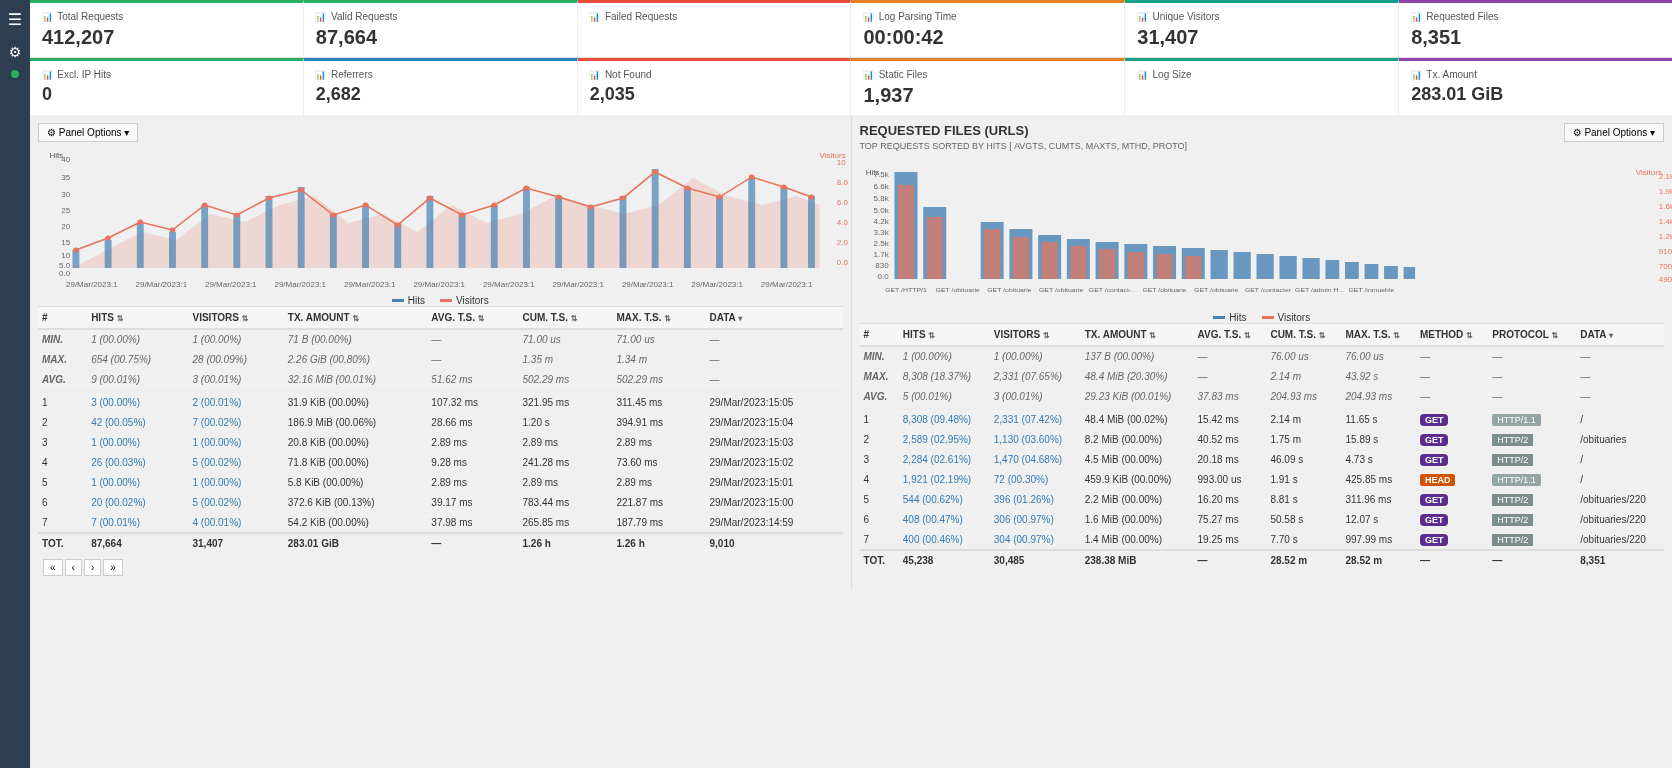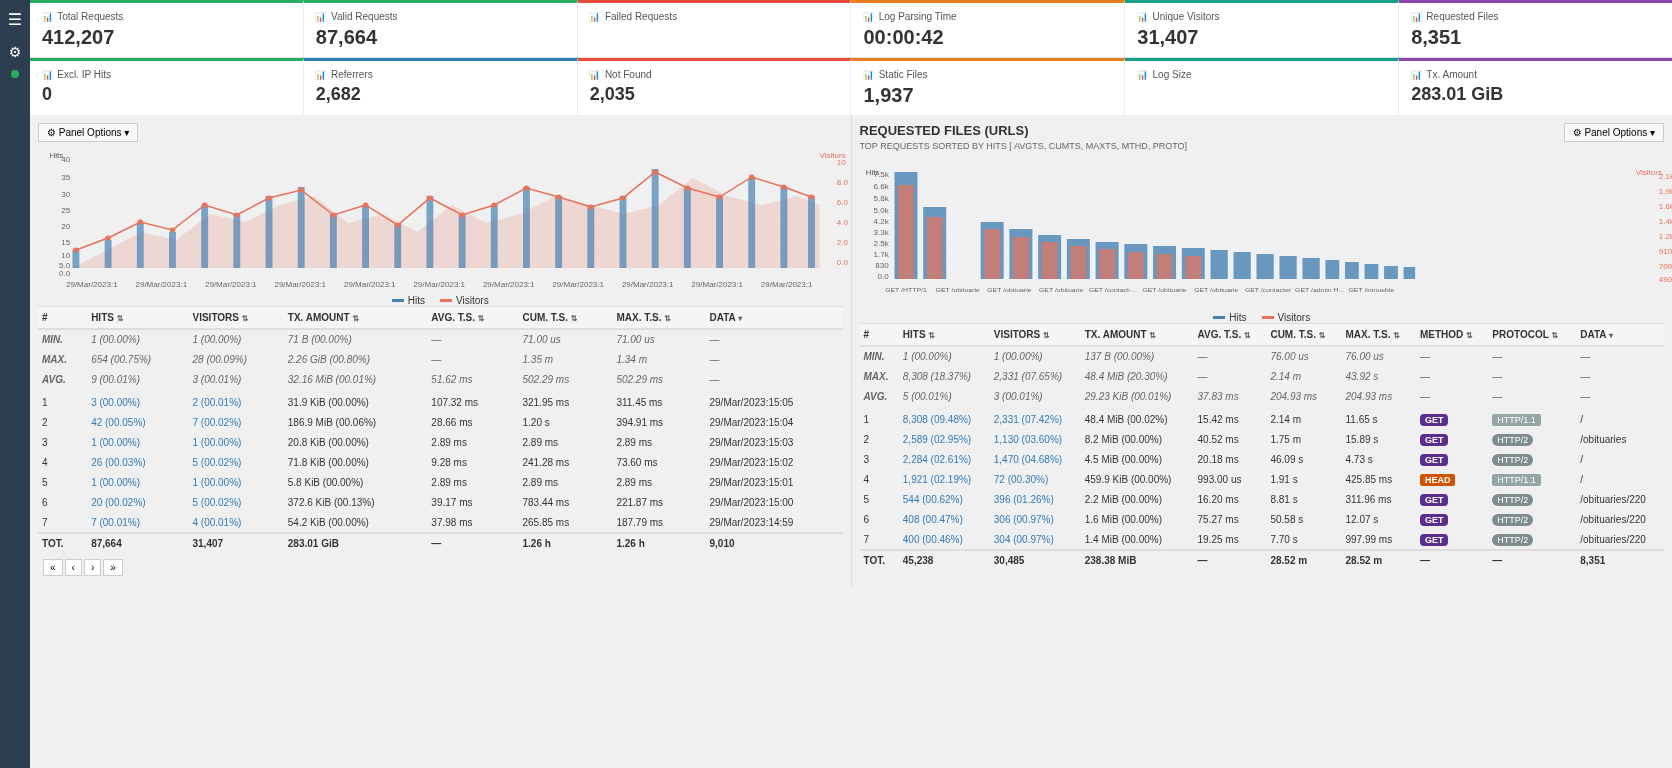--- a/index.html
+++ b/index.html
@@ -41,21 +41,21 @@
     
     .border-green { border-top: 3px solid #27ae60; }
     .border-blue { border-top: 3px solid #2980b9; }
     .border-red { border-top: 3px solid #e74c3c; }
     .border-orange { border-top: 3px solid #e67e22; }
     .border-teal { border-top: 3px solid #16a085; }
     .border-purple { border-top: 3px solid #8e44ad; }
     
     .badge-get { background: #5b2d8e; color: #fff; padding: 1px 5px; border-radius: 4px; font-size: 9px; font-weight: bold; }
     .badge-head { background: #d35400; color: #fff; padding: 1px 5px; border-radius: 2px; font-size: 9px; font-weight: bold; }
-    .badge-http2 { background: #7f8c8d; color: #fff; padding: 1px 5px; border-radius: 6px; font-size: 9px; }
+    .badge-http2 { background: #7f8c8d; color: #fff; padding: 1px 5px; border-radius: 0; font-size: 9px; }
     .badge-http1 { background: #95a5a6; color: #fff; padding: 1px 5px; border-radius: 2px; font-size: 9px; }
     
     svg { overflow: visible; }
     
     .chart-legend { display: flex; gap: 15px; justify-content: center; font-size: 10px; margin-top: 3px; }
     .legend-item { display: flex; align-items: center; gap: 4px; }
     .legend-color { width: 12px; height: 3px; display: inline-block; }
     
     .stat-row-1 { display: flex; border-bottom: 1px solid #e0e0e0; }
     .stat-row-2 { display: flex; }

